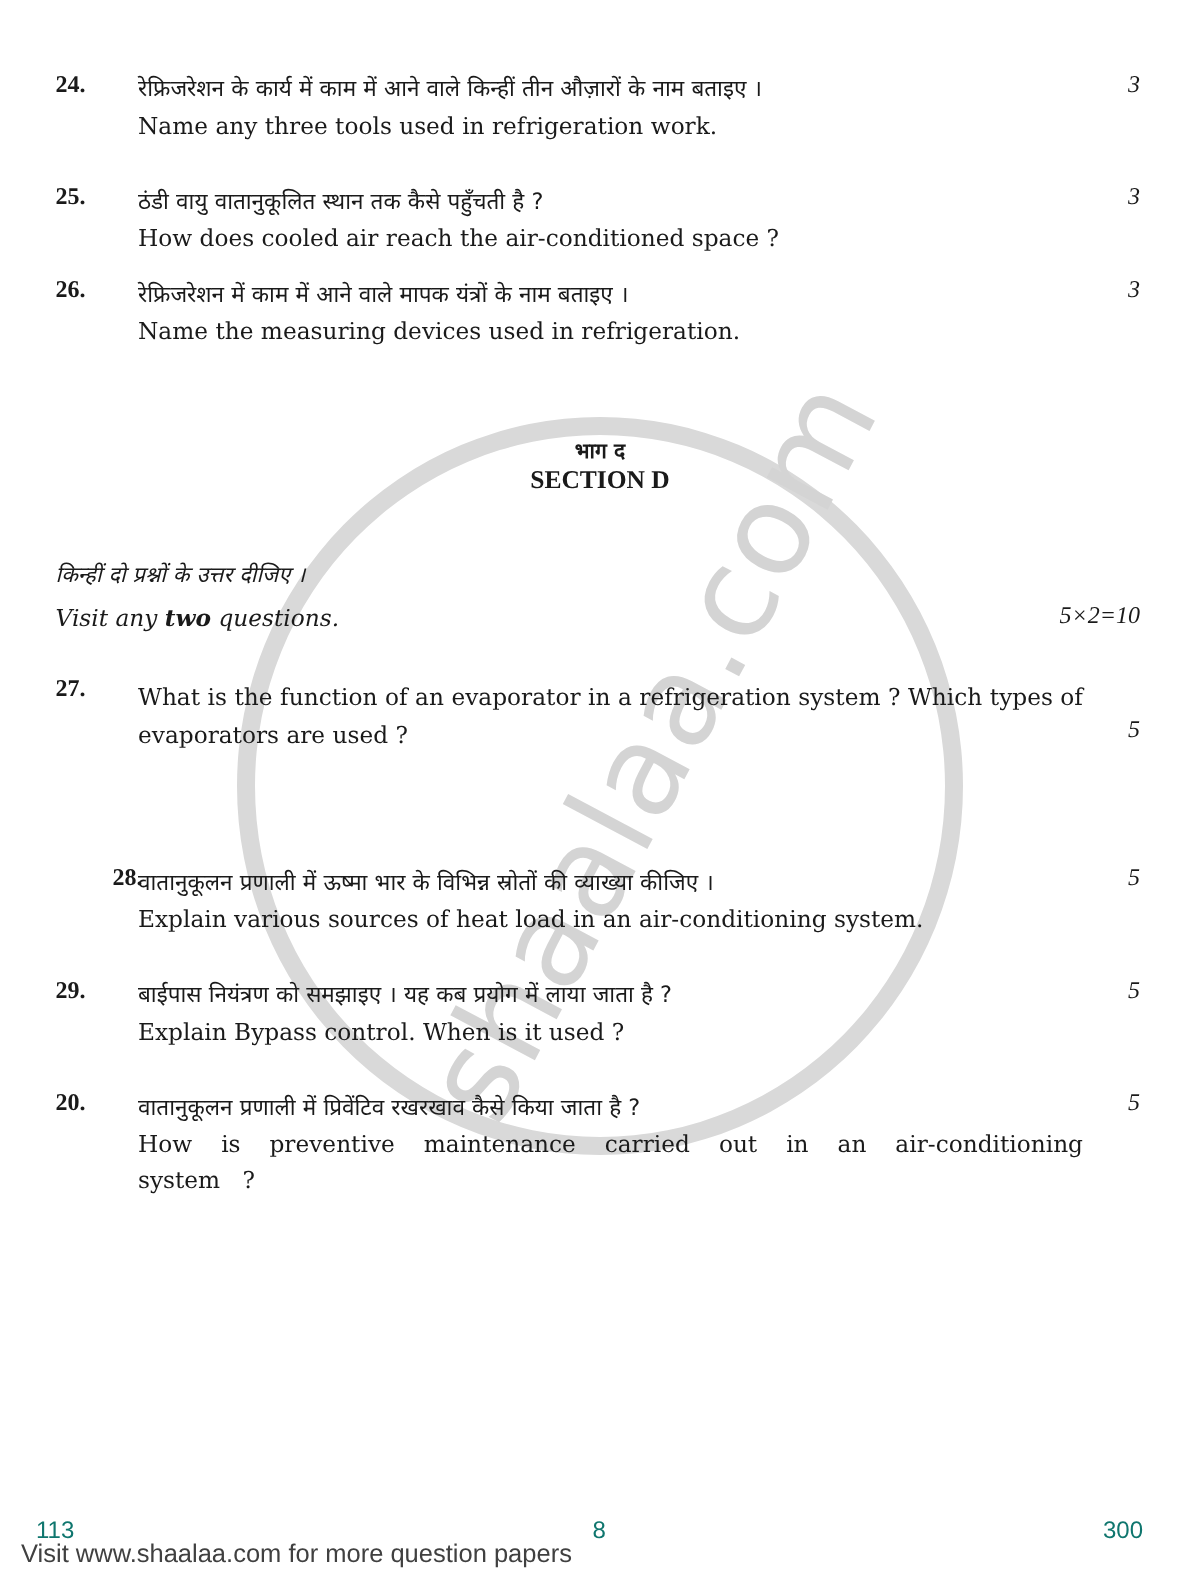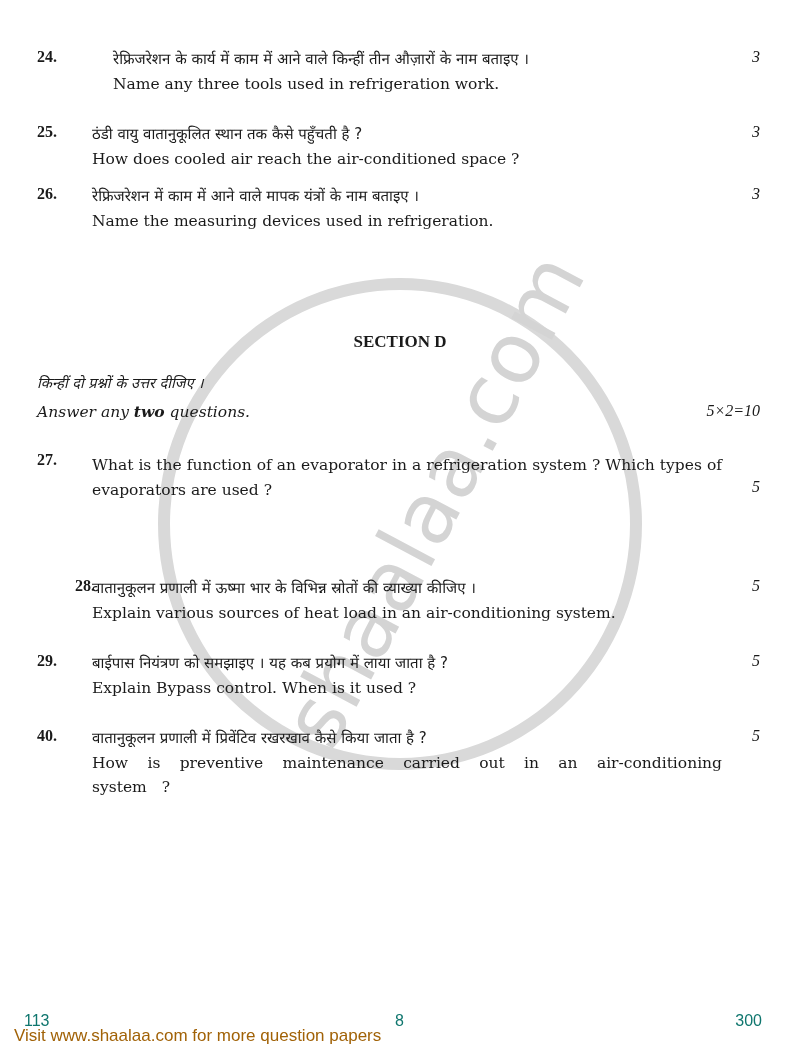--- a/index.html
+++ b/index.html
@@ -39,21 +39,21 @@
       font-family: "DejaVu Serif", "Liberation Serif", serif; font-size: 15.5px; line-height: 24px;
       text-align: justify;
     }
     .q-marks {
       position: absolute; right: 0; font-style: italic; font-size: 16px;
       font-family: "Liberation Serif", serif;
     }
 
     .section-head { position: absolute; left: 0; width: 800px; text-align: center; z-index: 1; }
     .section-hi { top: 290px; font-family: "DejaVu Sans", sans-serif; font-size: 14px; font-weight: bold; }
-    .section-en { top: 332px; font-family: "Liberation Serif", serif; font-size: 17px; font-weight: bold; }
+    .section-en { top: 310px; font-family: "Liberation Serif", serif; font-size: 17px; font-weight: bold; }
 
     .instr-hi {
       position: absolute; left: 37px; top: 372px; z-index: 1;
       font-family: "DejaVu Sans", sans-serif; font-size: 14.5px; font-style: italic;
     }
     .instr-en {
       position: absolute; left: 37px; top: 402px; z-index: 1;
       font-family: "DejaVu Serif", serif; font-size: 15.5px; font-style: italic;
     }
     .instr-marks {
@@ -63,34 +63,34 @@
 
     .footer {
       position: absolute; top: 1012px; font-family: "Liberation Sans", "DejaVu Sans", sans-serif;
       font-size: 16px; color: #0f766e; z-index: 1;
     }
     .footer-code { left: 24px; }
     .footer-page { left: 395px; }
     .footer-total { right: 38px; }
     .footer-visit {
       position: absolute; left: 14px; top: 1026px; font-family: "Liberation Sans", "DejaVu Sans", sans-serif;
-      font-size: 17px; color: #a16207; z-index: 2;
+      font-size: 17px; color: #404040; z-index: 2;
     }
   </style>
 </head>
 <body>
 
 <div class="page">
 
   <div class="watermark"></div>
   <div class="watermark-text">shaalaa.com</div>
 
   <div class="q" style="top:46px; height:60px;">
     <span class="q-num" style="top:2px;">24.</span>
-    <div class="q-body" style="top:0;margin-left:21px;">
+    <div class="q-body" style="top:0;">
       <div class="q-hi">रेफ्रिजरेशन के कार्य में काम में आने वाले किन्हीं तीन औज़ारों के नाम बताइए ।</div>
       <div class="q-en">Name any three tools used in refrigeration work.</div>
     </div>
     <span class="q-marks" style="top:2px;">3</span>
   </div>
 
   <div class="q" style="top:121px; height:60px;">
     <span class="q-num" style="top:2px;">25.</span>
     <div class="q-body" style="top:0;">
       <div class="q-hi">ठंडी वायु वातानुकूलित स्थान तक कैसे पहुँचती है ?</div>
@@ -101,25 +101,26 @@
 
   <div class="q" style="top:183px; height:60px;">
     <span class="q-num" style="top:2px;">26.</span>
     <div class="q-body" style="top:0;">
       <div class="q-hi">रेफ्रिजरेशन में काम में आने वाले मापक यंत्रों के नाम बताइए ।</div>
       <div class="q-en">Name the measuring devices used in refrigeration.</div>
     </div>
     <span class="q-marks" style="top:2px;">3</span>
   </div>
 
+  <div class="section-head section-hi">भाग द</div>
   <div class="section-head section-en">SECTION D</div>
 
   <div class="instr-hi">किन्हीं दो प्रश्नों के उत्तर दीजिए ।</div>
   <div class="instr-en">
-    <span>Answer any </span><b>two</b><span> questions.</span>
+    <span>Visit any </span><b>two</b><span> questions.</span>
   </div>
   <div class="instr-marks">5×2=10</div>
 
   <div class="q" style="top:447px; height:110px;">
     <span class="q-num" style="top:4px;">27.</span>
     <div class="q-body" style="top:0;">
       <div class="q-en" style="margin-top:6px; line-height:25px;">What is the function of an evaporator in a refrigeration system ? Which types of evaporators are used ?</div>
     </div>
     <span class="q-marks" style="top:31px;">5</span>
   </div>
@@ -136,21 +137,21 @@
   <div class="q" style="top:650px; height:60px;">
     <span class="q-num" style="top:2px;">29.</span>
     <div class="q-body" style="top:0;">
       <div class="q-hi">बाईपास नियंत्रण को समझाइए । यह कब प्रयोग में लाया जाता है ?</div>
       <div class="q-en">Explain Bypass control. When is it used ?</div>
     </div>
     <span class="q-marks" style="top:2px;">5</span>
   </div>
 
   <div class="q" style="top:725px; height:80px;">
-    <span class="q-num" style="top:2px;">40.</span>
+    <span class="q-num" style="top:2px;">20.</span>
     <div class="q-body" style="top:0;">
       <div class="q-hi">वातानुकूलन प्रणाली में प्रिवेंटिव रखरखाव कैसे किया जाता है ?</div>
       <div class="q-en" style="word-spacing:10px;">How is preventive maintenance carried out in an air-conditioning system ?</div>
     </div>
     <span class="q-marks" style="top:2px;">5</span>
   </div>
 
   <div class="footer footer-code">113</div>
   <div class="footer footer-page">8</div>
   <div class="footer footer-total">300</div>

